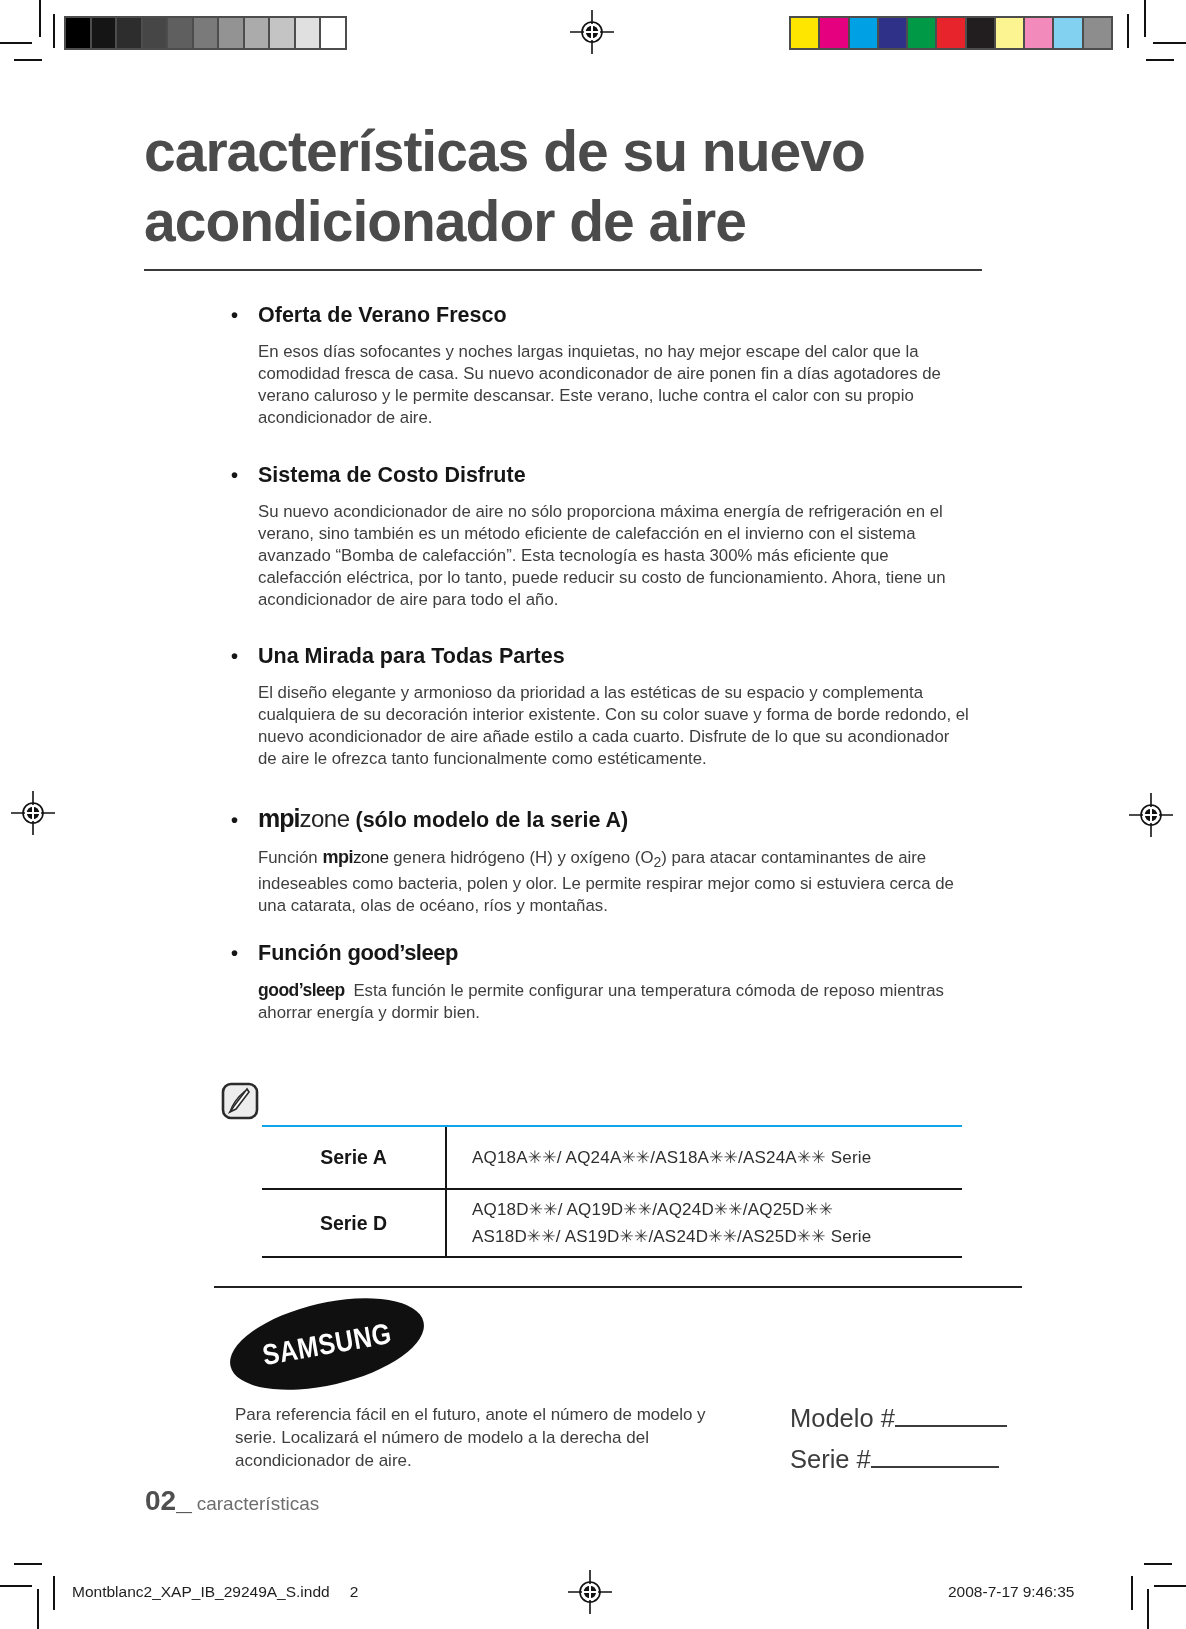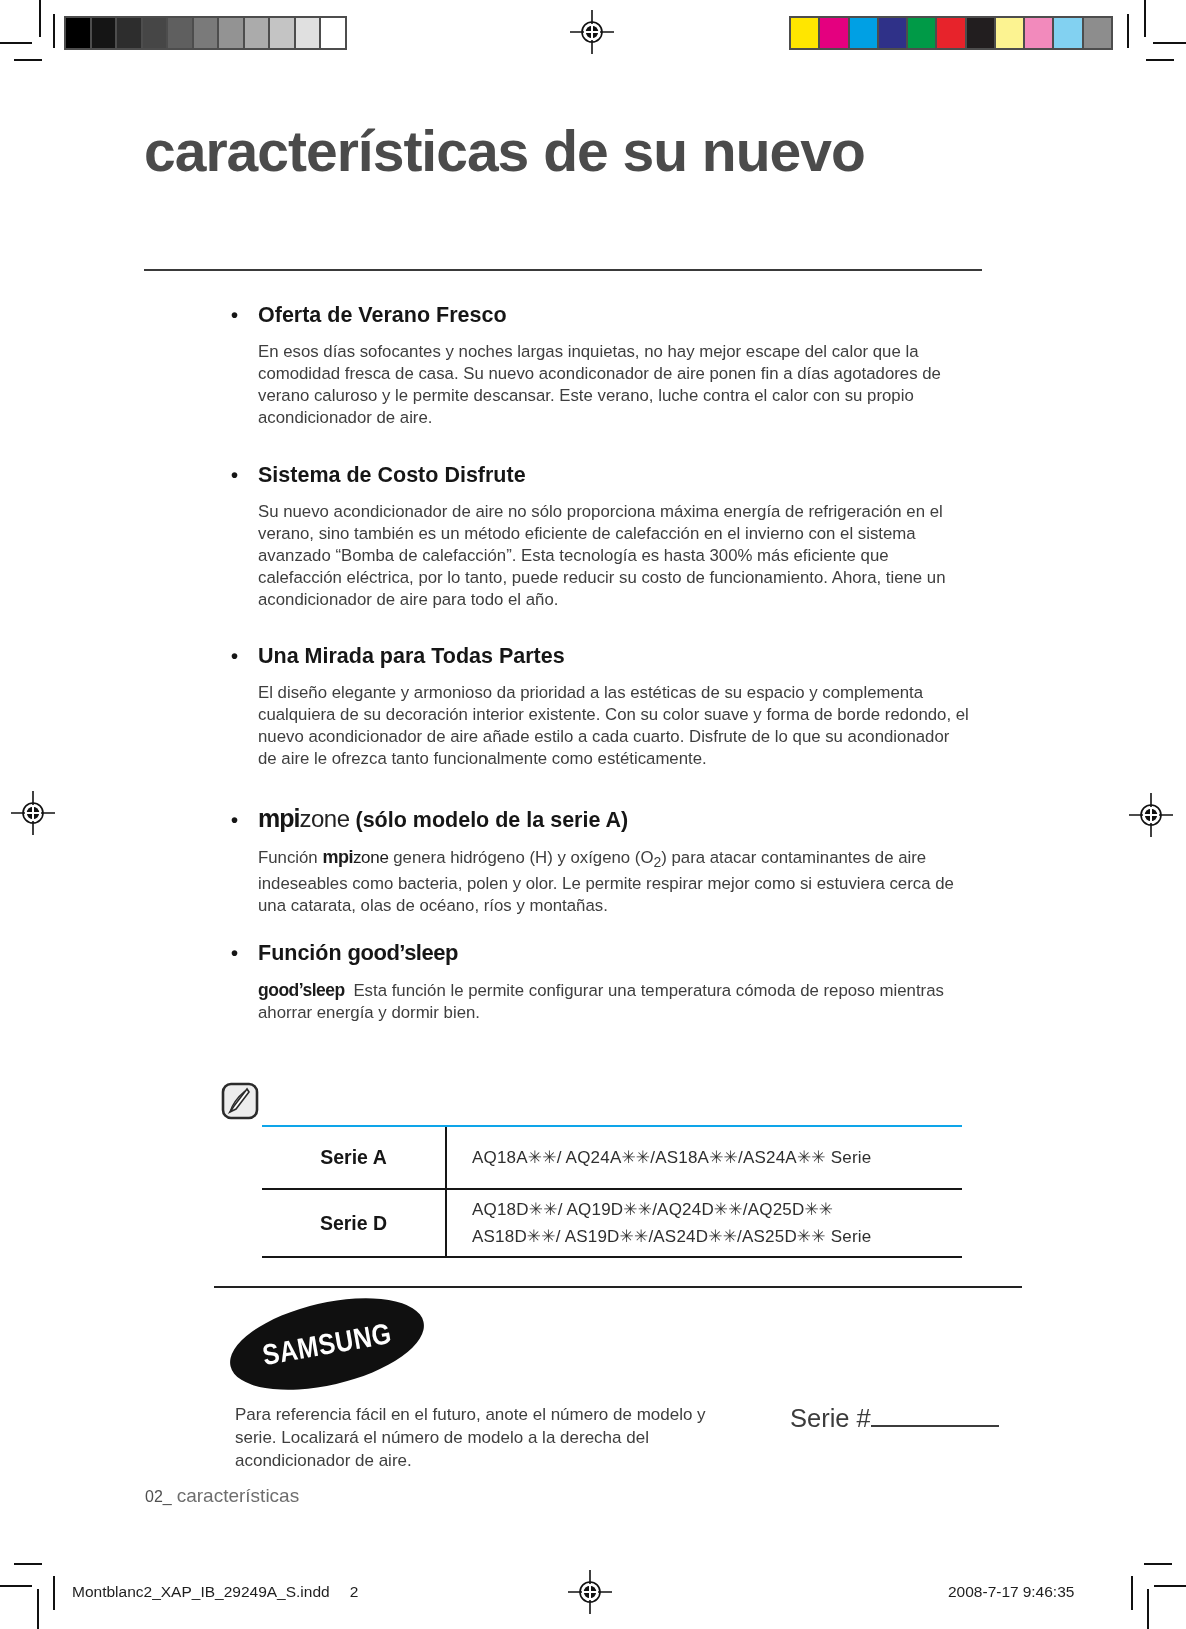--- a/index.html
+++ b/index.html
@@ -64,21 +64,21 @@
   
   .reference-note { position:absolute; left:235px; top:1403px; width:478px;
     font-size:17px; line-height:23px; color:#3e3e3e; }
   .model-serial { position:absolute; left:790px; top:1398px; font-size:25.5px;
     color:#3c3c3c; line-height:41px; }
   .fill-line { display:inline-block; border-bottom:2px solid #3c3c3c; height:0.92em; }
   .fill-line.model { width:112px; } .fill-line.serial { width:128px; }
 
   
   .page-footer { position:absolute; left:145px; top:1485px; }
-  .page-footer .num { font-size:16px; font-weight:normal; color:#4f4f4f; }
+  .page-footer .num { font-size:28px; font-weight:bold; color:#4f4f4f; }
   .page-footer .lbl { font-size:19px; color:#6e6e6e; margin-left:5px; }
 
   
   .print-line { position:absolute; top:1583px; font-size:15.5px; color:#1e1e1e; }
   #print-filename { left:72px; }
   #print-filename .pg { margin-left:20px; }
   #print-datetime { left:948px; }
   #print-datetime .tm { margin-left:4px;text-align:center; }
 </style>
 </head>
@@ -158,20 +158,21 @@
     <line x1="22" y1="0" x2="22" y2="44" stroke="#111" stroke-width="1.6"></line>
       <line x1="0" y1="22" x2="44" y2="22" stroke="#111" stroke-width="1.6"></line>
     <circle cx="22" cy="22" r="10" fill="none" stroke="#111" stroke-width="1.6"></circle>
       <circle cx="22" cy="22" r="6.2" fill="#111"></circle>
     <line x1="22" y1="14" x2="22" y2="30" stroke="#fff" stroke-width="2"></line>
       <line x1="14" y1="22" x2="30" y2="22" stroke="#fff" stroke-width="2"></line>
   </svg>
 
   <div class="doc-title">
     <div>características de su nuevo</div>
+    <div>acondicionador de aire</div>
   </div>
   <div class="title-underline"></div>
 
   <div class="feature s1">
     <div class="feature-heading">
       <span class="bullet">•</span>
       <span>Oferta de Verano Fresco</span>
     </div>
     <div class="feature-body">En esos días sofocantes y noches largas inquietas, no hay mejor escape del calor que la comodidad fresca de casa. Su nuevo acondiconador de aire ponen fin a días agotadores de verano caluroso y le permite descansar. Este verano, luche contra el calor con su propio acondicionador de aire.</div>
   </div>
@@ -240,20 +241,21 @@
   </div>
 
   <div class="separator-line"></div>
 
   <div class="samsung-logo">
     <span>SAMSUNG</span>
   </div>
 
   <div class="reference-note">Para referencia fácil en el futuro, anote el número de modelo y serie. Localizará el número de modelo a la derecha del acondicionador de aire.</div>
   <div class="model-serial">
+    <div><span>Modelo #</span><span class="fill-line model"></span></div>
     <div><span>Serie #</span><span class="fill-line serial"></span></div>
   </div>
 
   <div class="page-footer">
     <span class="num">02_</span><span class="lbl">características</span>
   </div>
 
   <div class="print-line" id="print-filename">
     <span>Montblanc2_XAP_IB_29249A_S.indd</span><span class="pg">2</span>
   </div>

